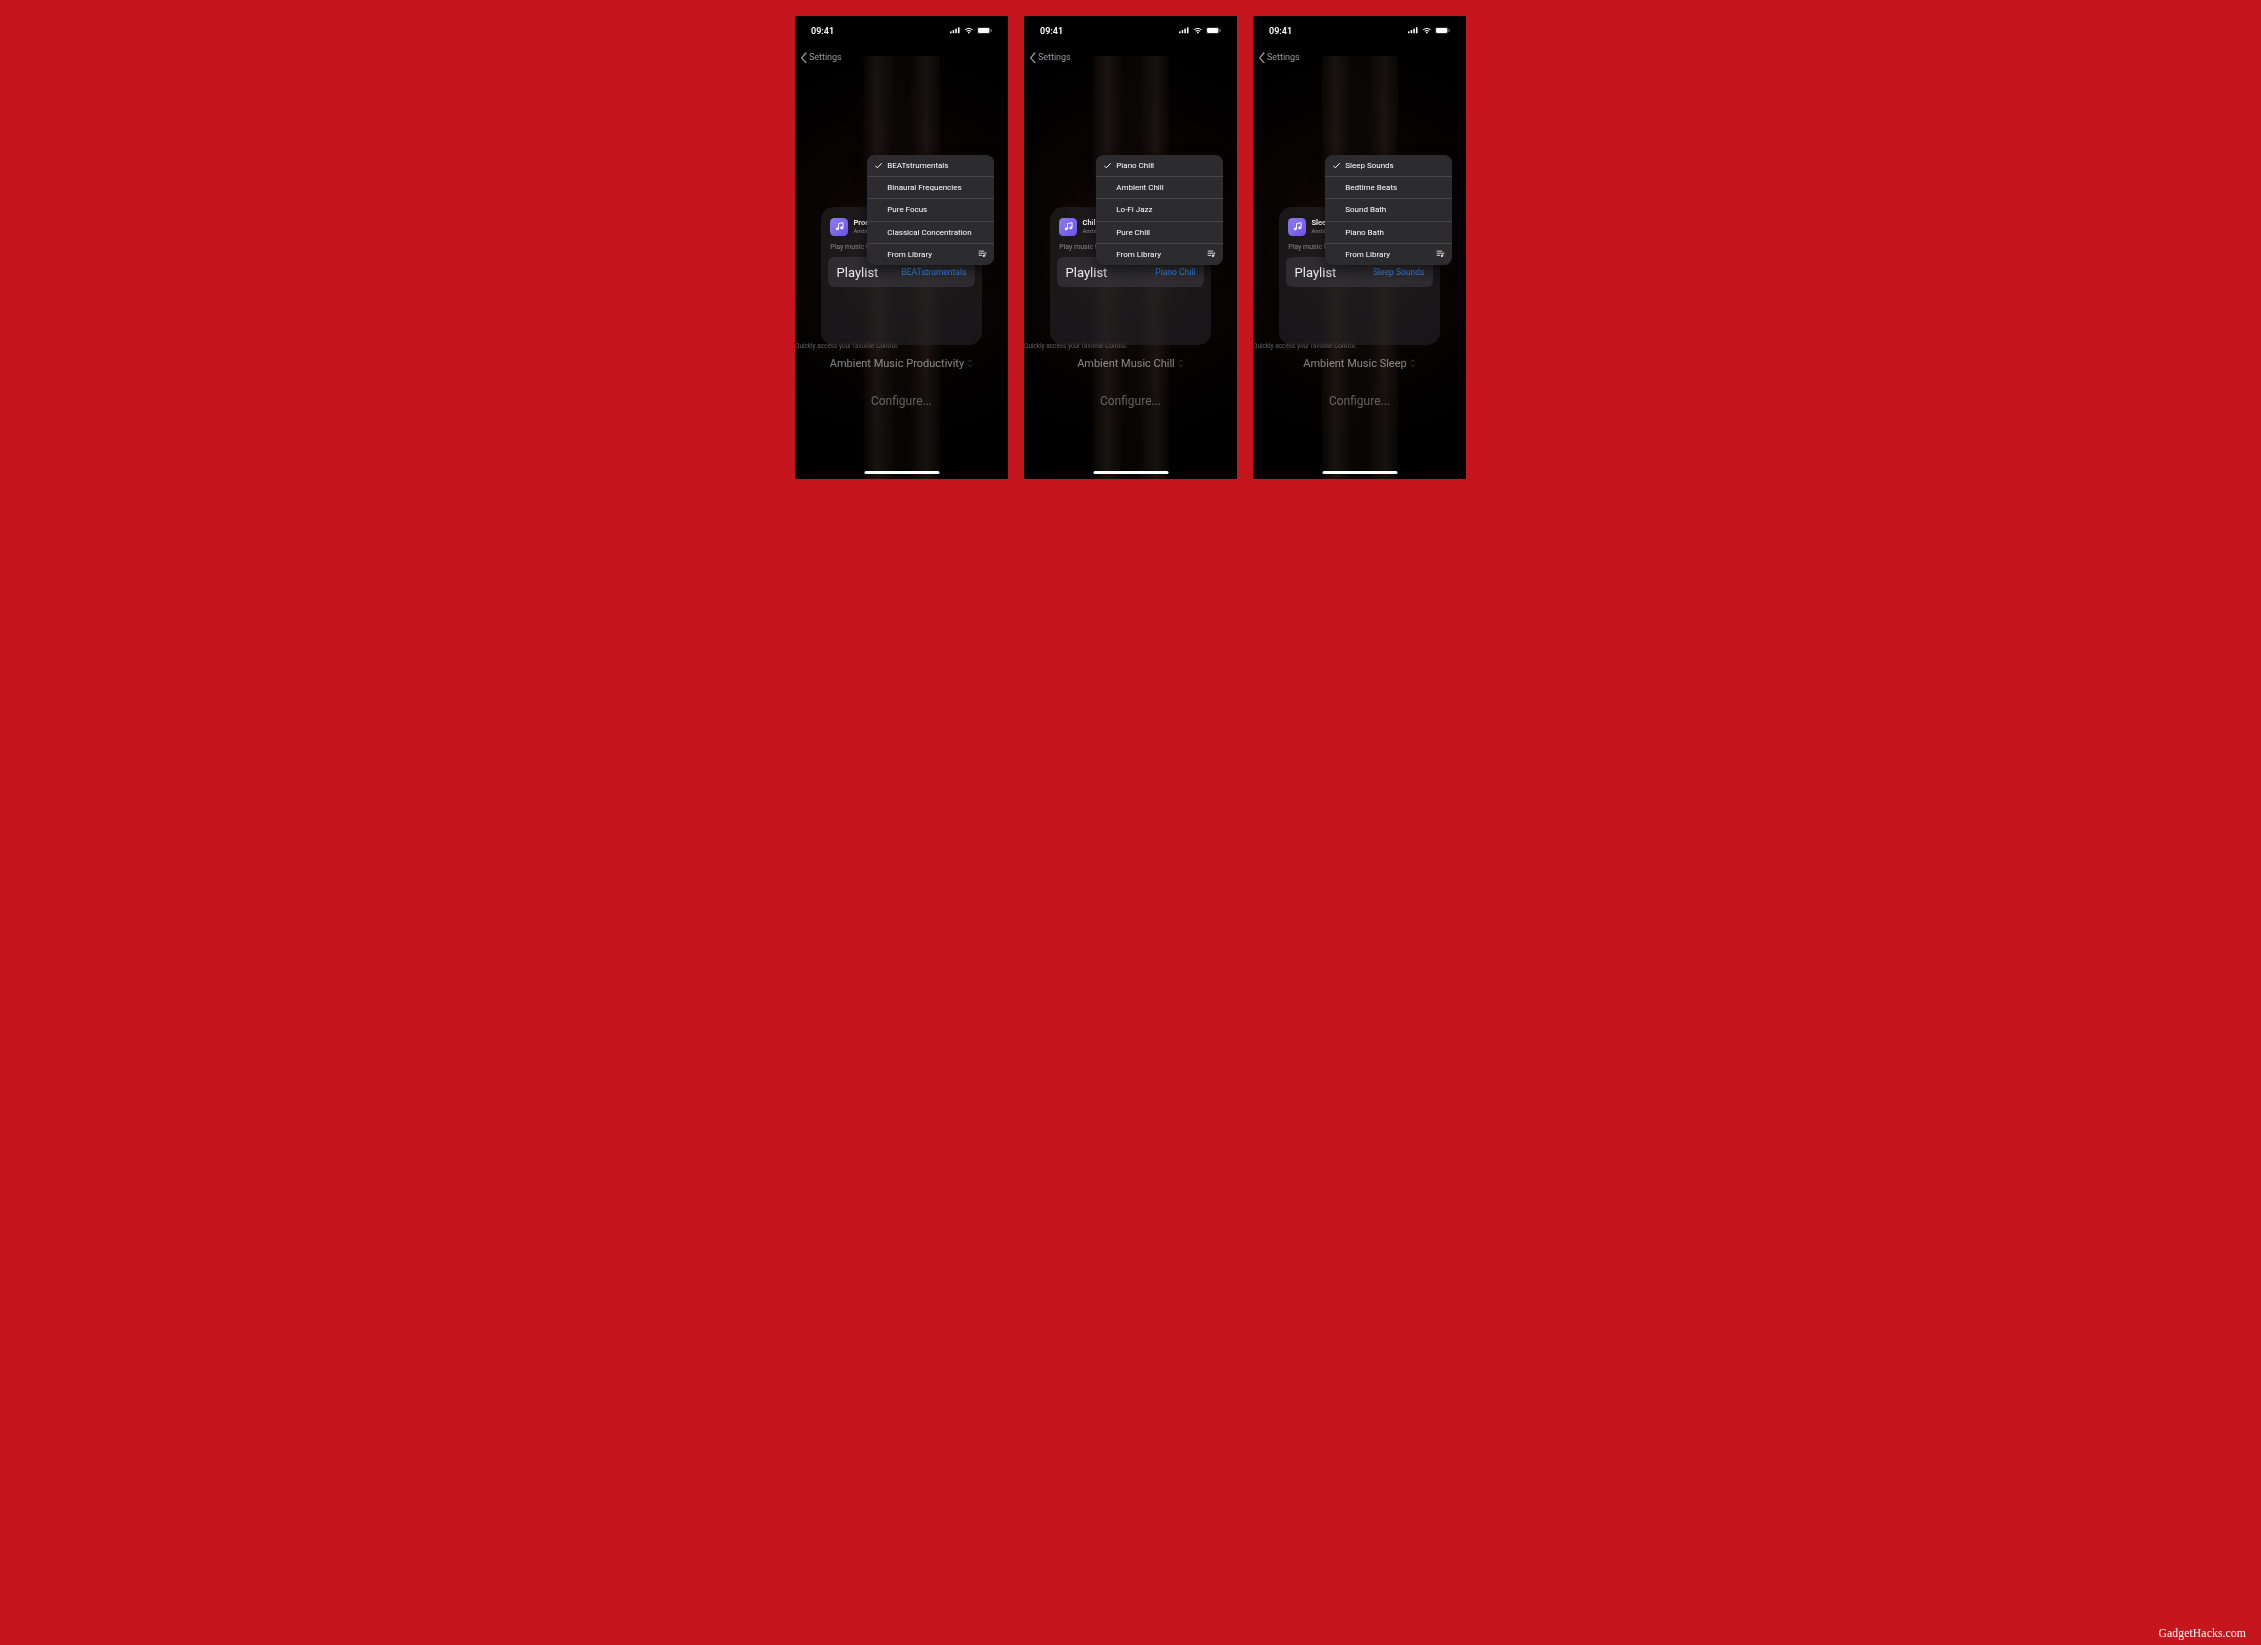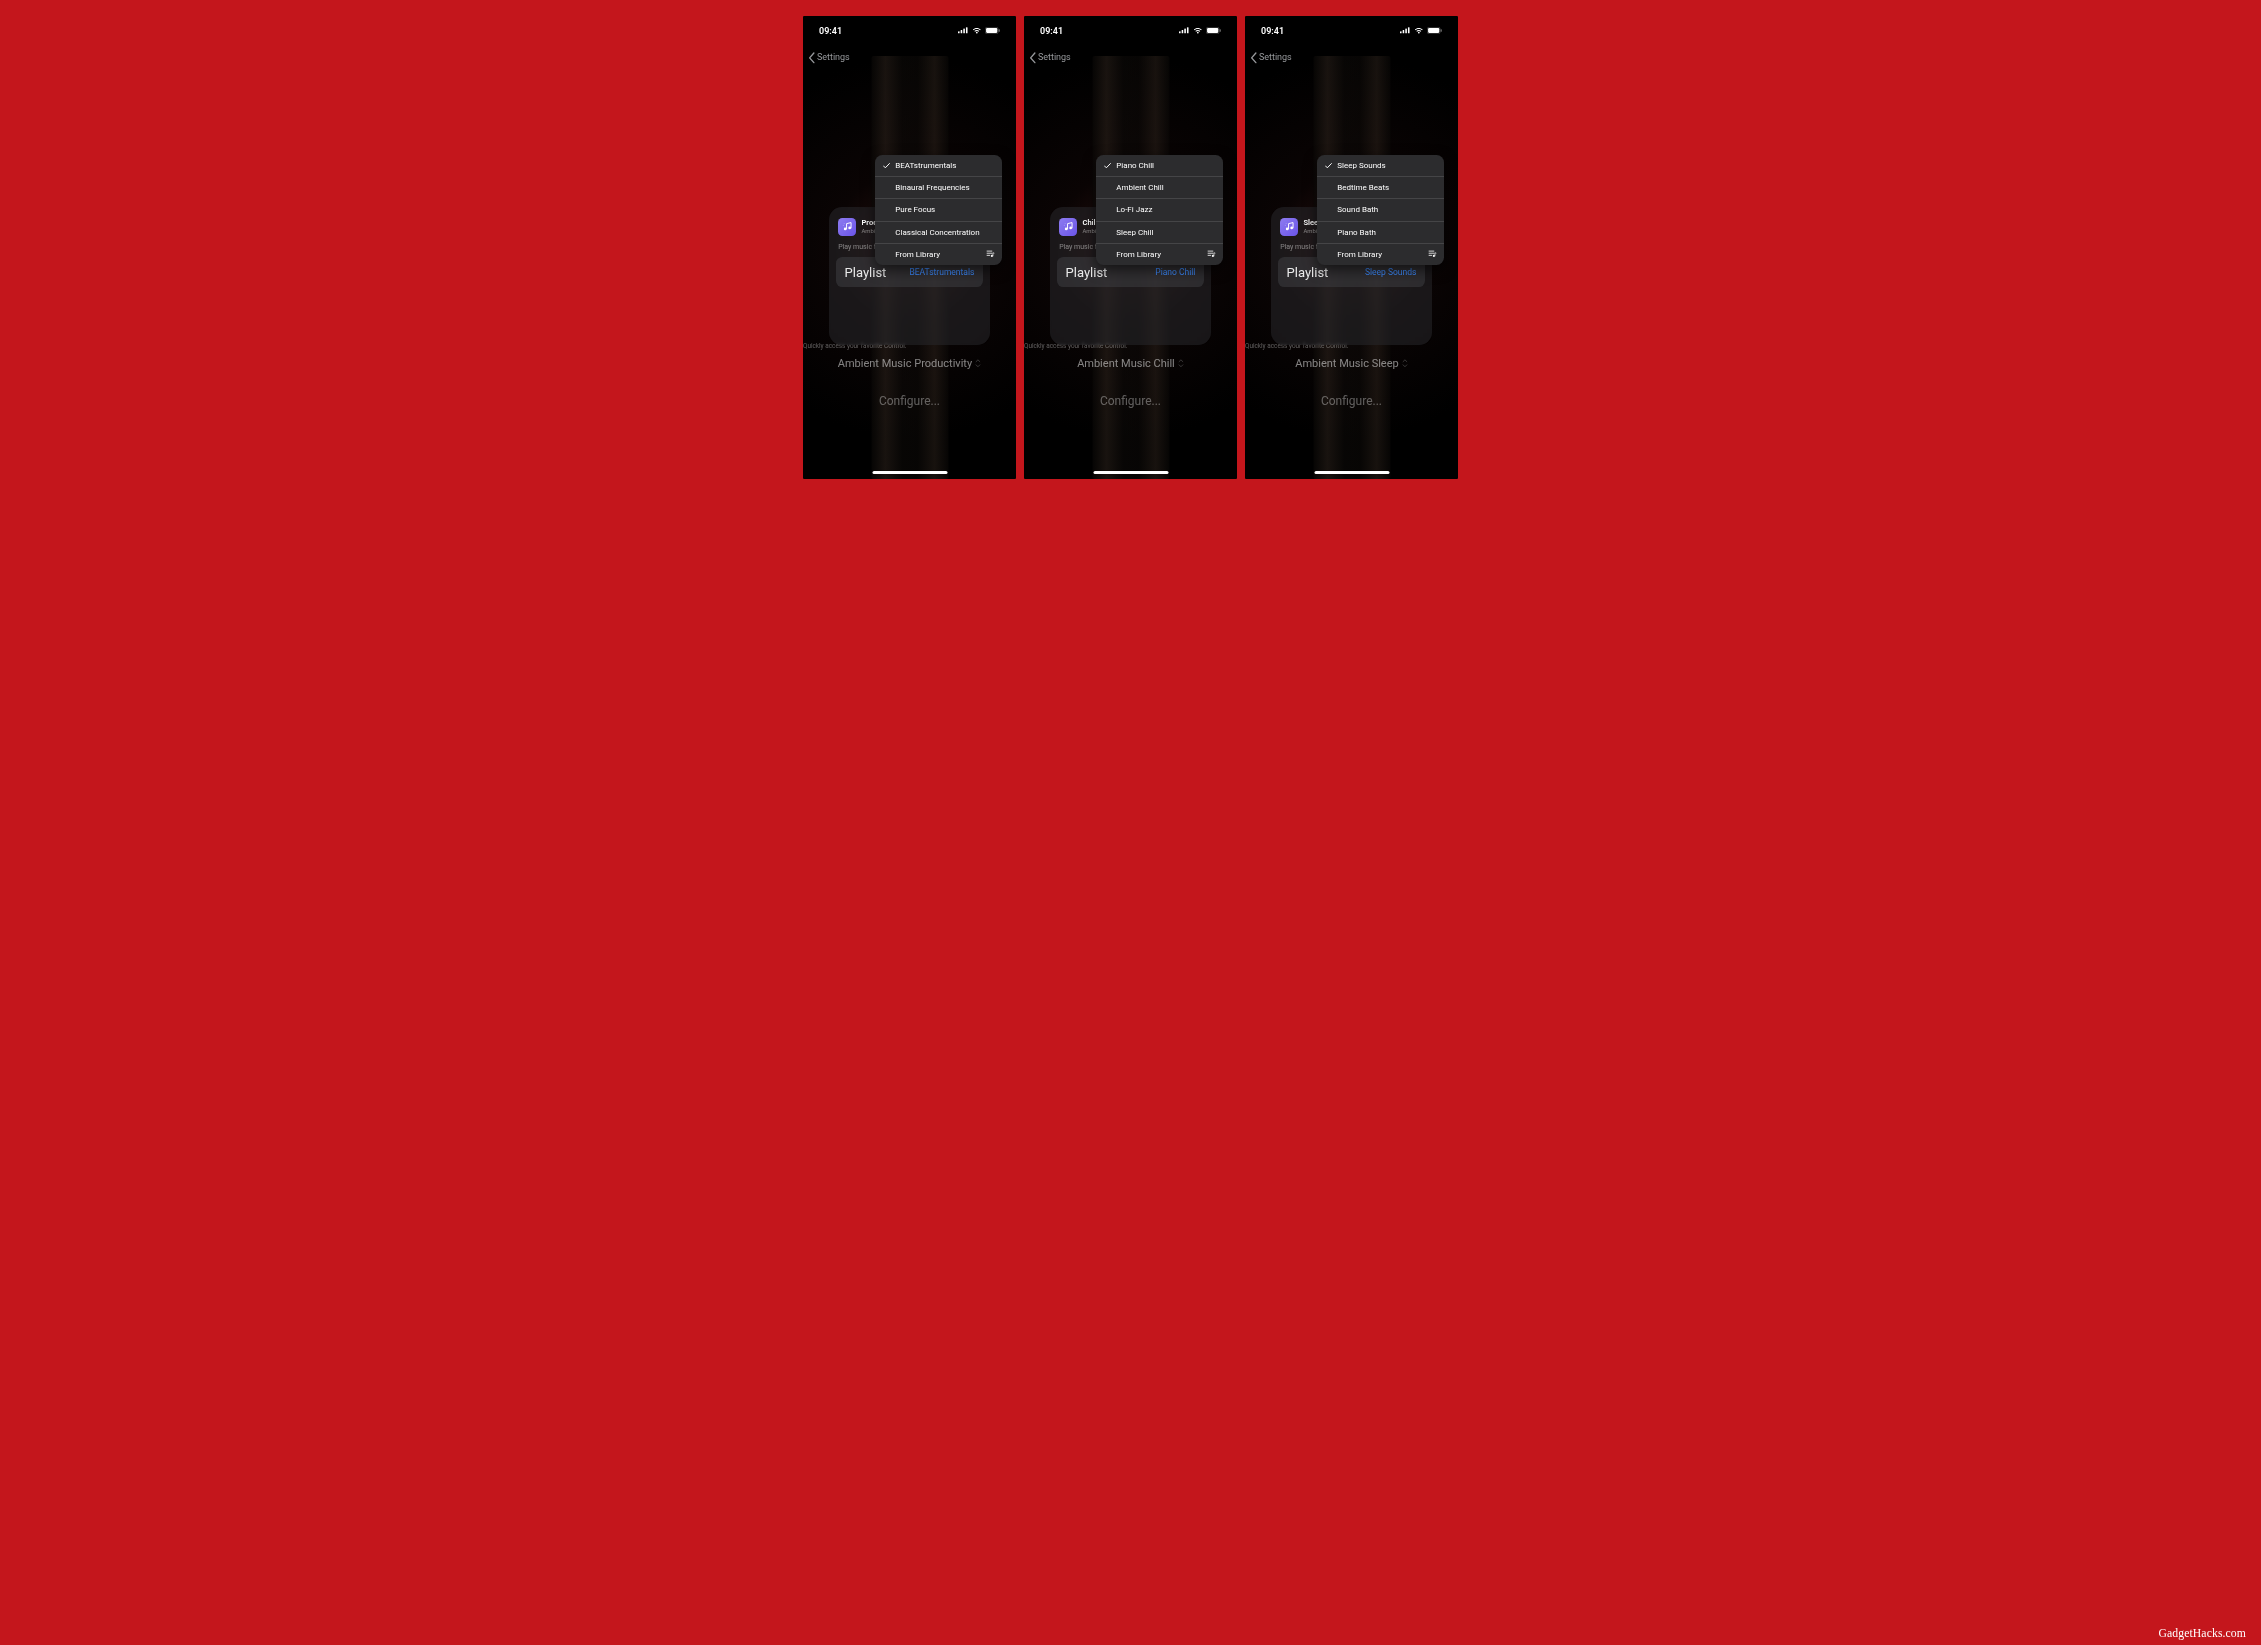--- a/index.html
+++ b/index.html
@@ -5,21 +5,21 @@
   * { box-sizing: border-box; margin: 0; padding: 0; }
   body {
     background: #C4161C;
     font-family: -apple-system, BlinkMacSystemFont, 'Segoe UI', Roboto, Helvetica, Arial, sans-serif;
     padding: 16px;
     position: relative;
     min-height: 100vh;
   }
   .screens-row {
     display: flex;
-    gap: 8px;
+    gap: 16px;
     justify-content: center;
   }
   .phone {
     width: 213px;
     height: 463px;
     background: radial-gradient(circle at 50% 50%, #2a1210 0%, #0a0404 30%, #000 75%);
     position: relative;
     overflow: hidden;
     border-radius: 1.1px;
   }
@@ -338,21 +338,21 @@
         <div class="pop-item">
           <span class="pop-check"></span>
           <span class="pop-label">Ambient Chill</span>
         </div>
         <div class="pop-item">
           <span class="pop-check"></span>
           <span class="pop-label">Lo-Fi Jazz</span>
         </div>
         <div class="pop-item">
           <span class="pop-check"></span>
-          <span class="pop-label">Sleep Chill</span>
+          <span class="pop-label">Pure Chill</span>
         </div>
         <div class="pop-item">
           <span class="pop-check"></span>
           <span class="pop-label">From Library</span>
           <span class="pop-lib-icon"><svg width="8.5" height="7.5" viewBox="0 0 16 14">
               <path d="M2 2h9M2 6h9M2 10h5" stroke="#fff" stroke-width="1.6" stroke-linecap="round"></path>
               <circle cx="11" cy="11" r="2" fill="#fff"></circle>
               <path d="M13 11V5.2l2 .6" stroke="#fff" stroke-width="1.4" fill="none" stroke-linecap="round"></path>
             </svg></span>
         </div>

